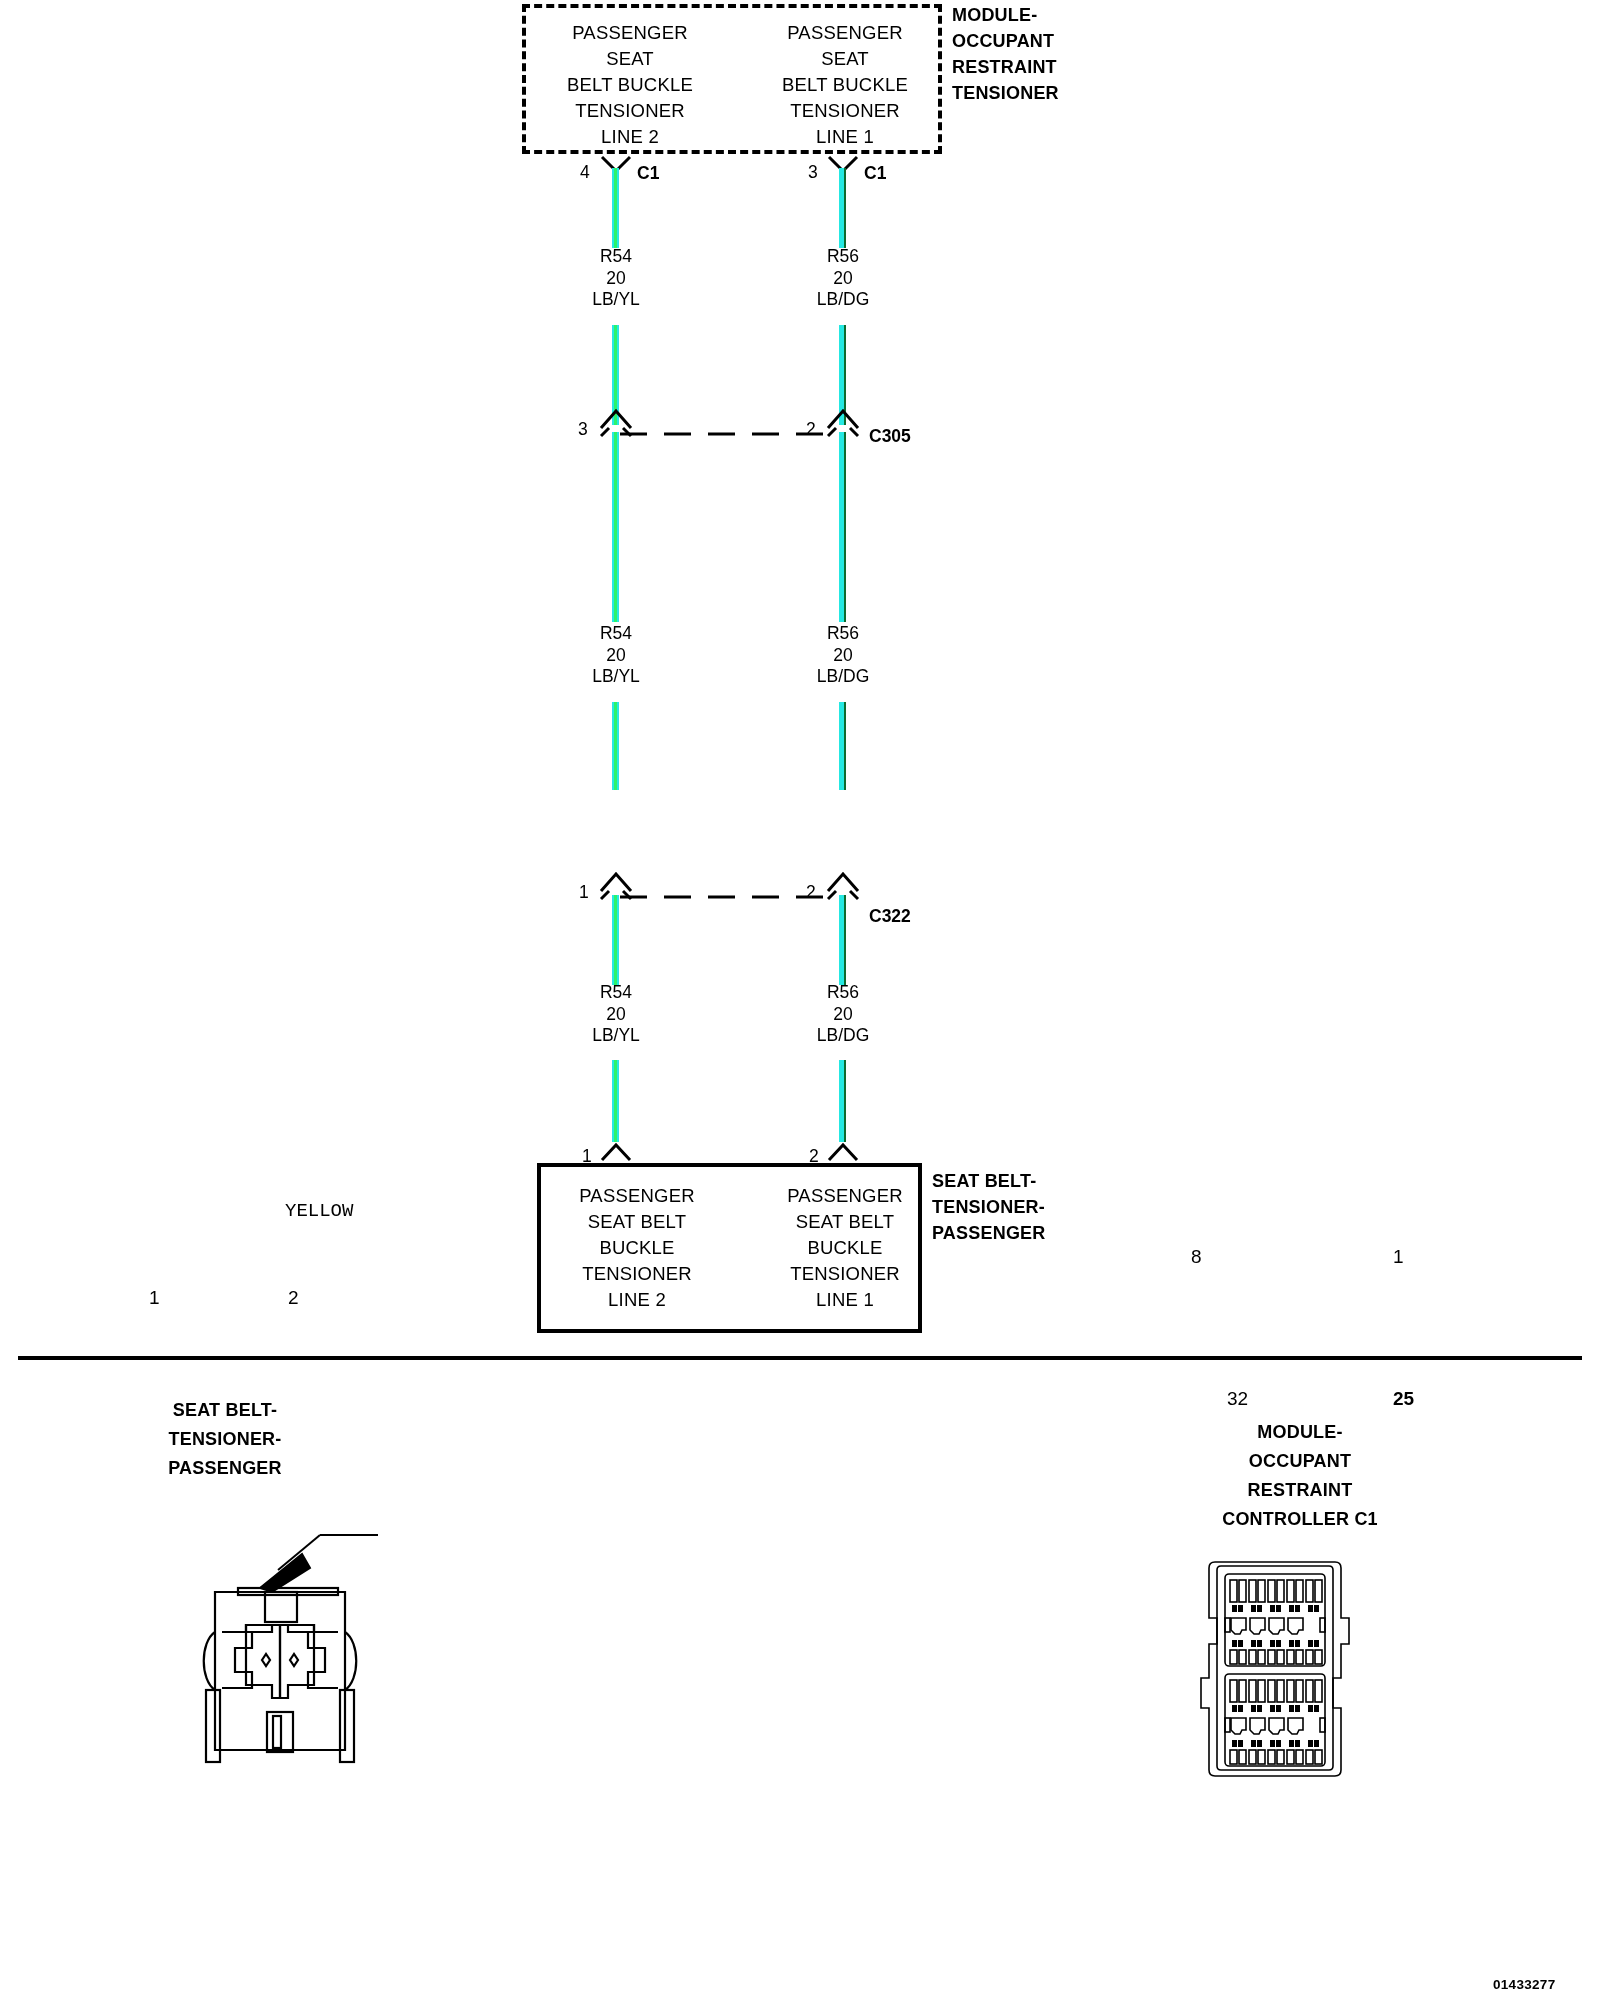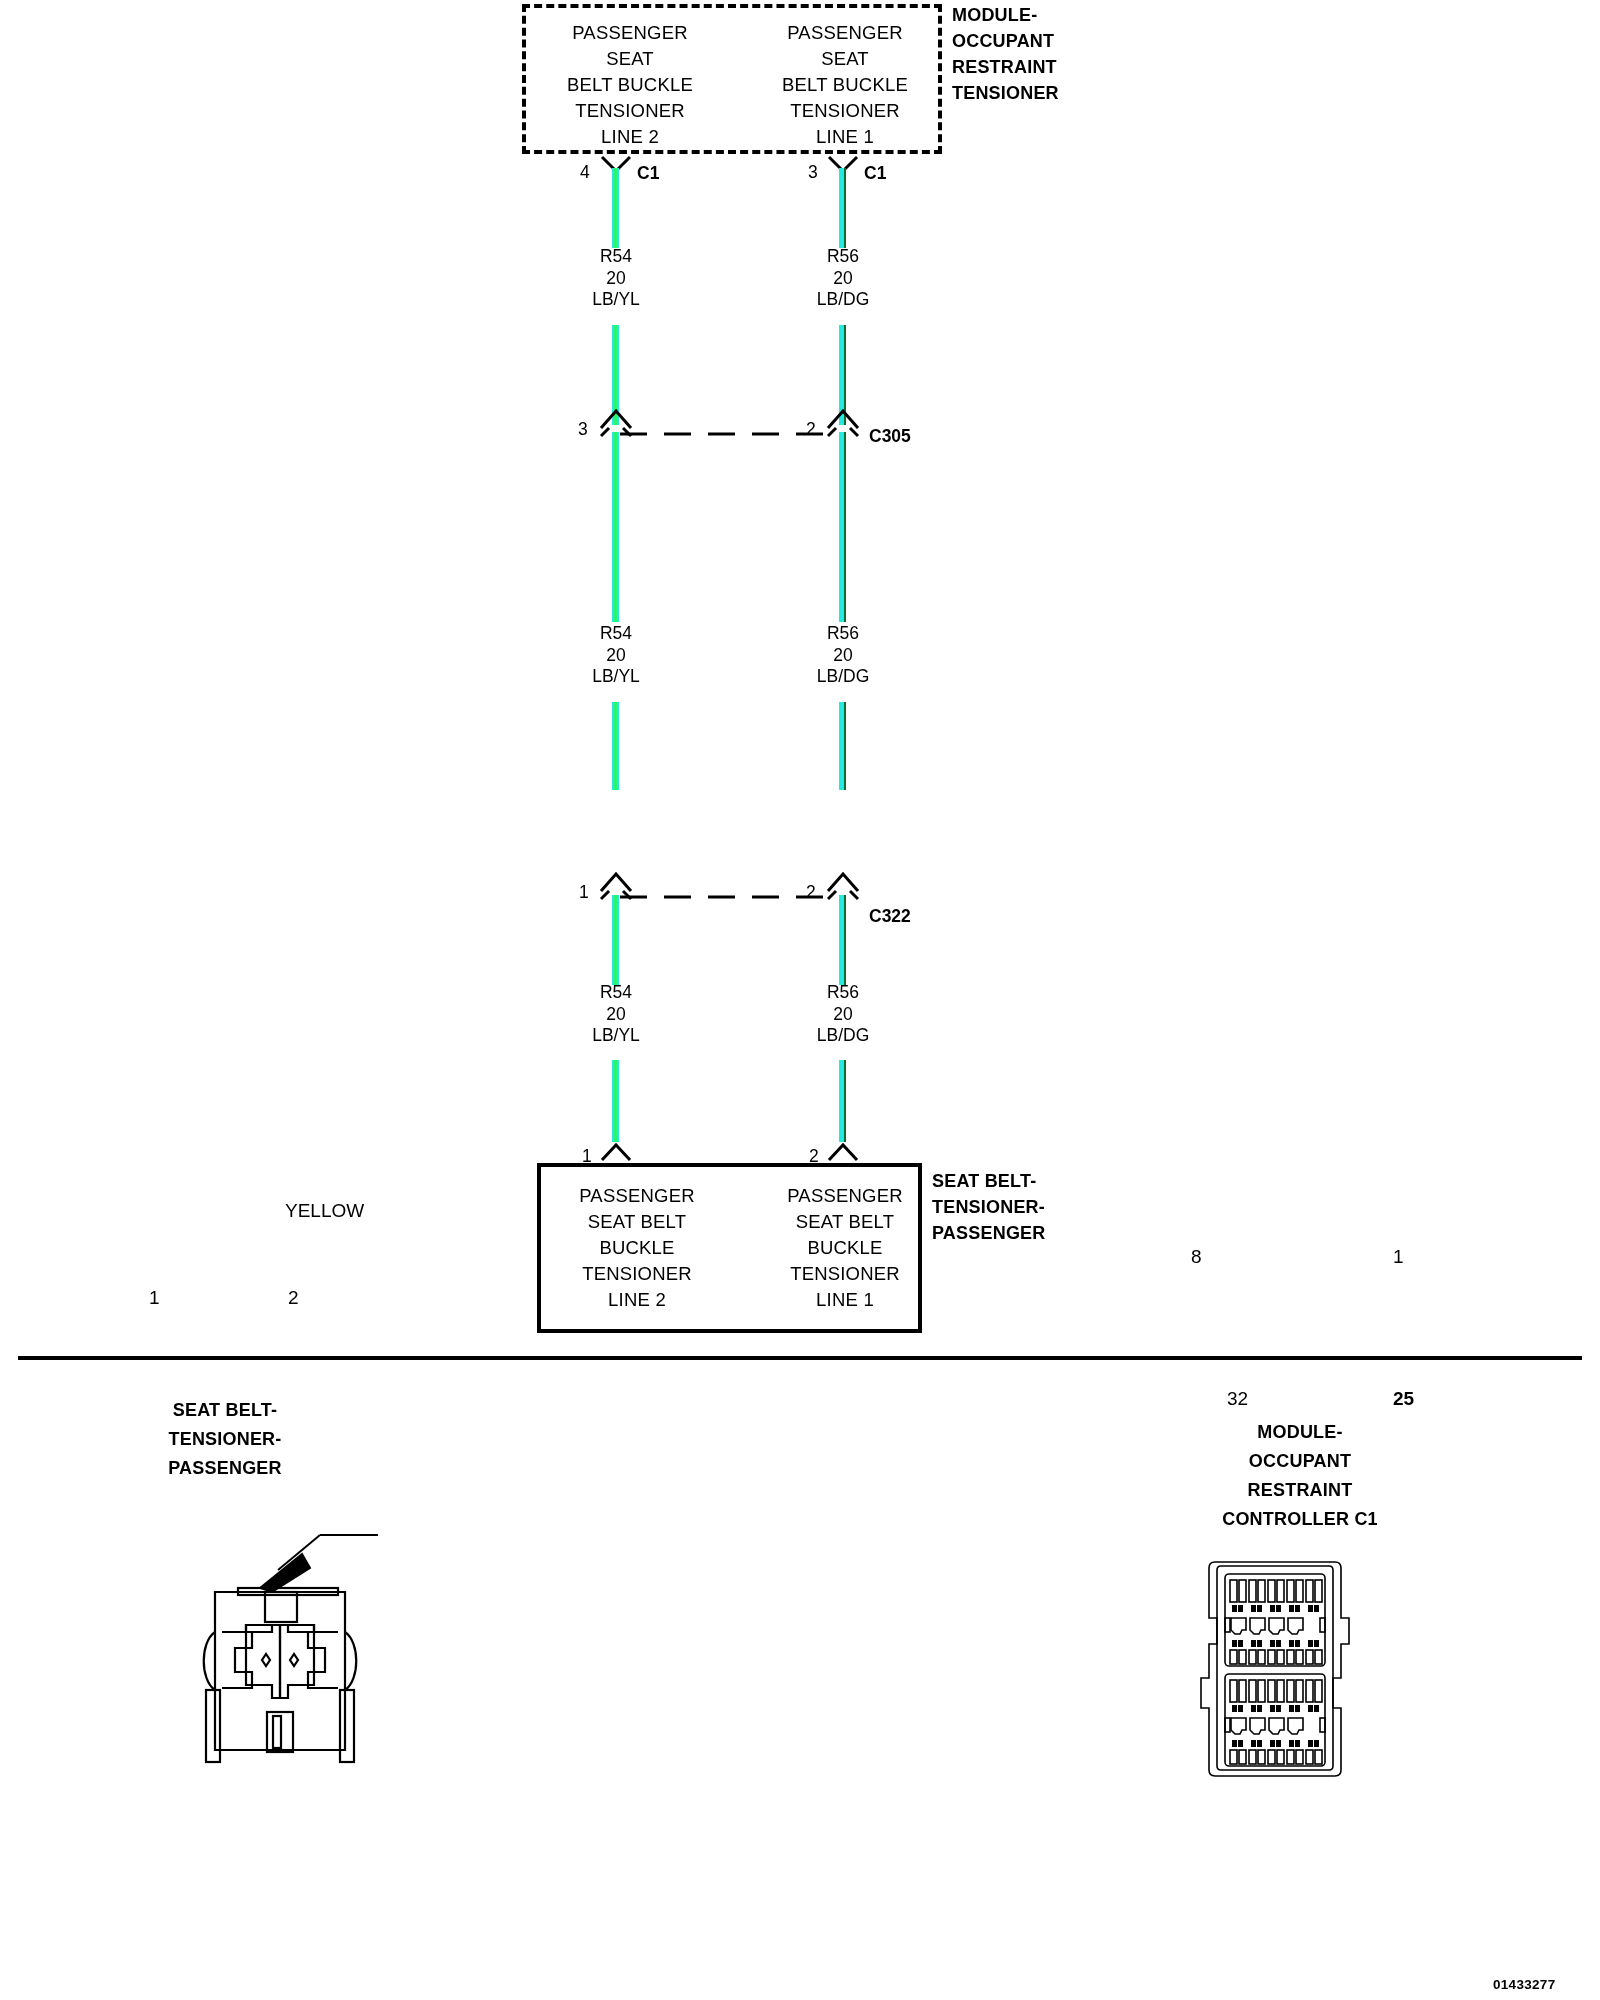--- a/index.html
+++ b/index.html
@@ -118,20 +118,21 @@
     font-weight: bold;
     line-height: 29px;
     letter-spacing: 0.2px;
     white-space: nowrap;
   }
   .callout-text {
     position: absolute;
     font-size: 19px;
     line-height: 20px;
     white-space: nowrap;
+    font-family: Liberation Mono, monospace;
   }
   .side-num {
     position: absolute;
     font-size: 19px;
     line-height: 20px;
     white-space: nowrap;
   }
   .docnum {
     position: absolute;
     font-size: 13.5px;

